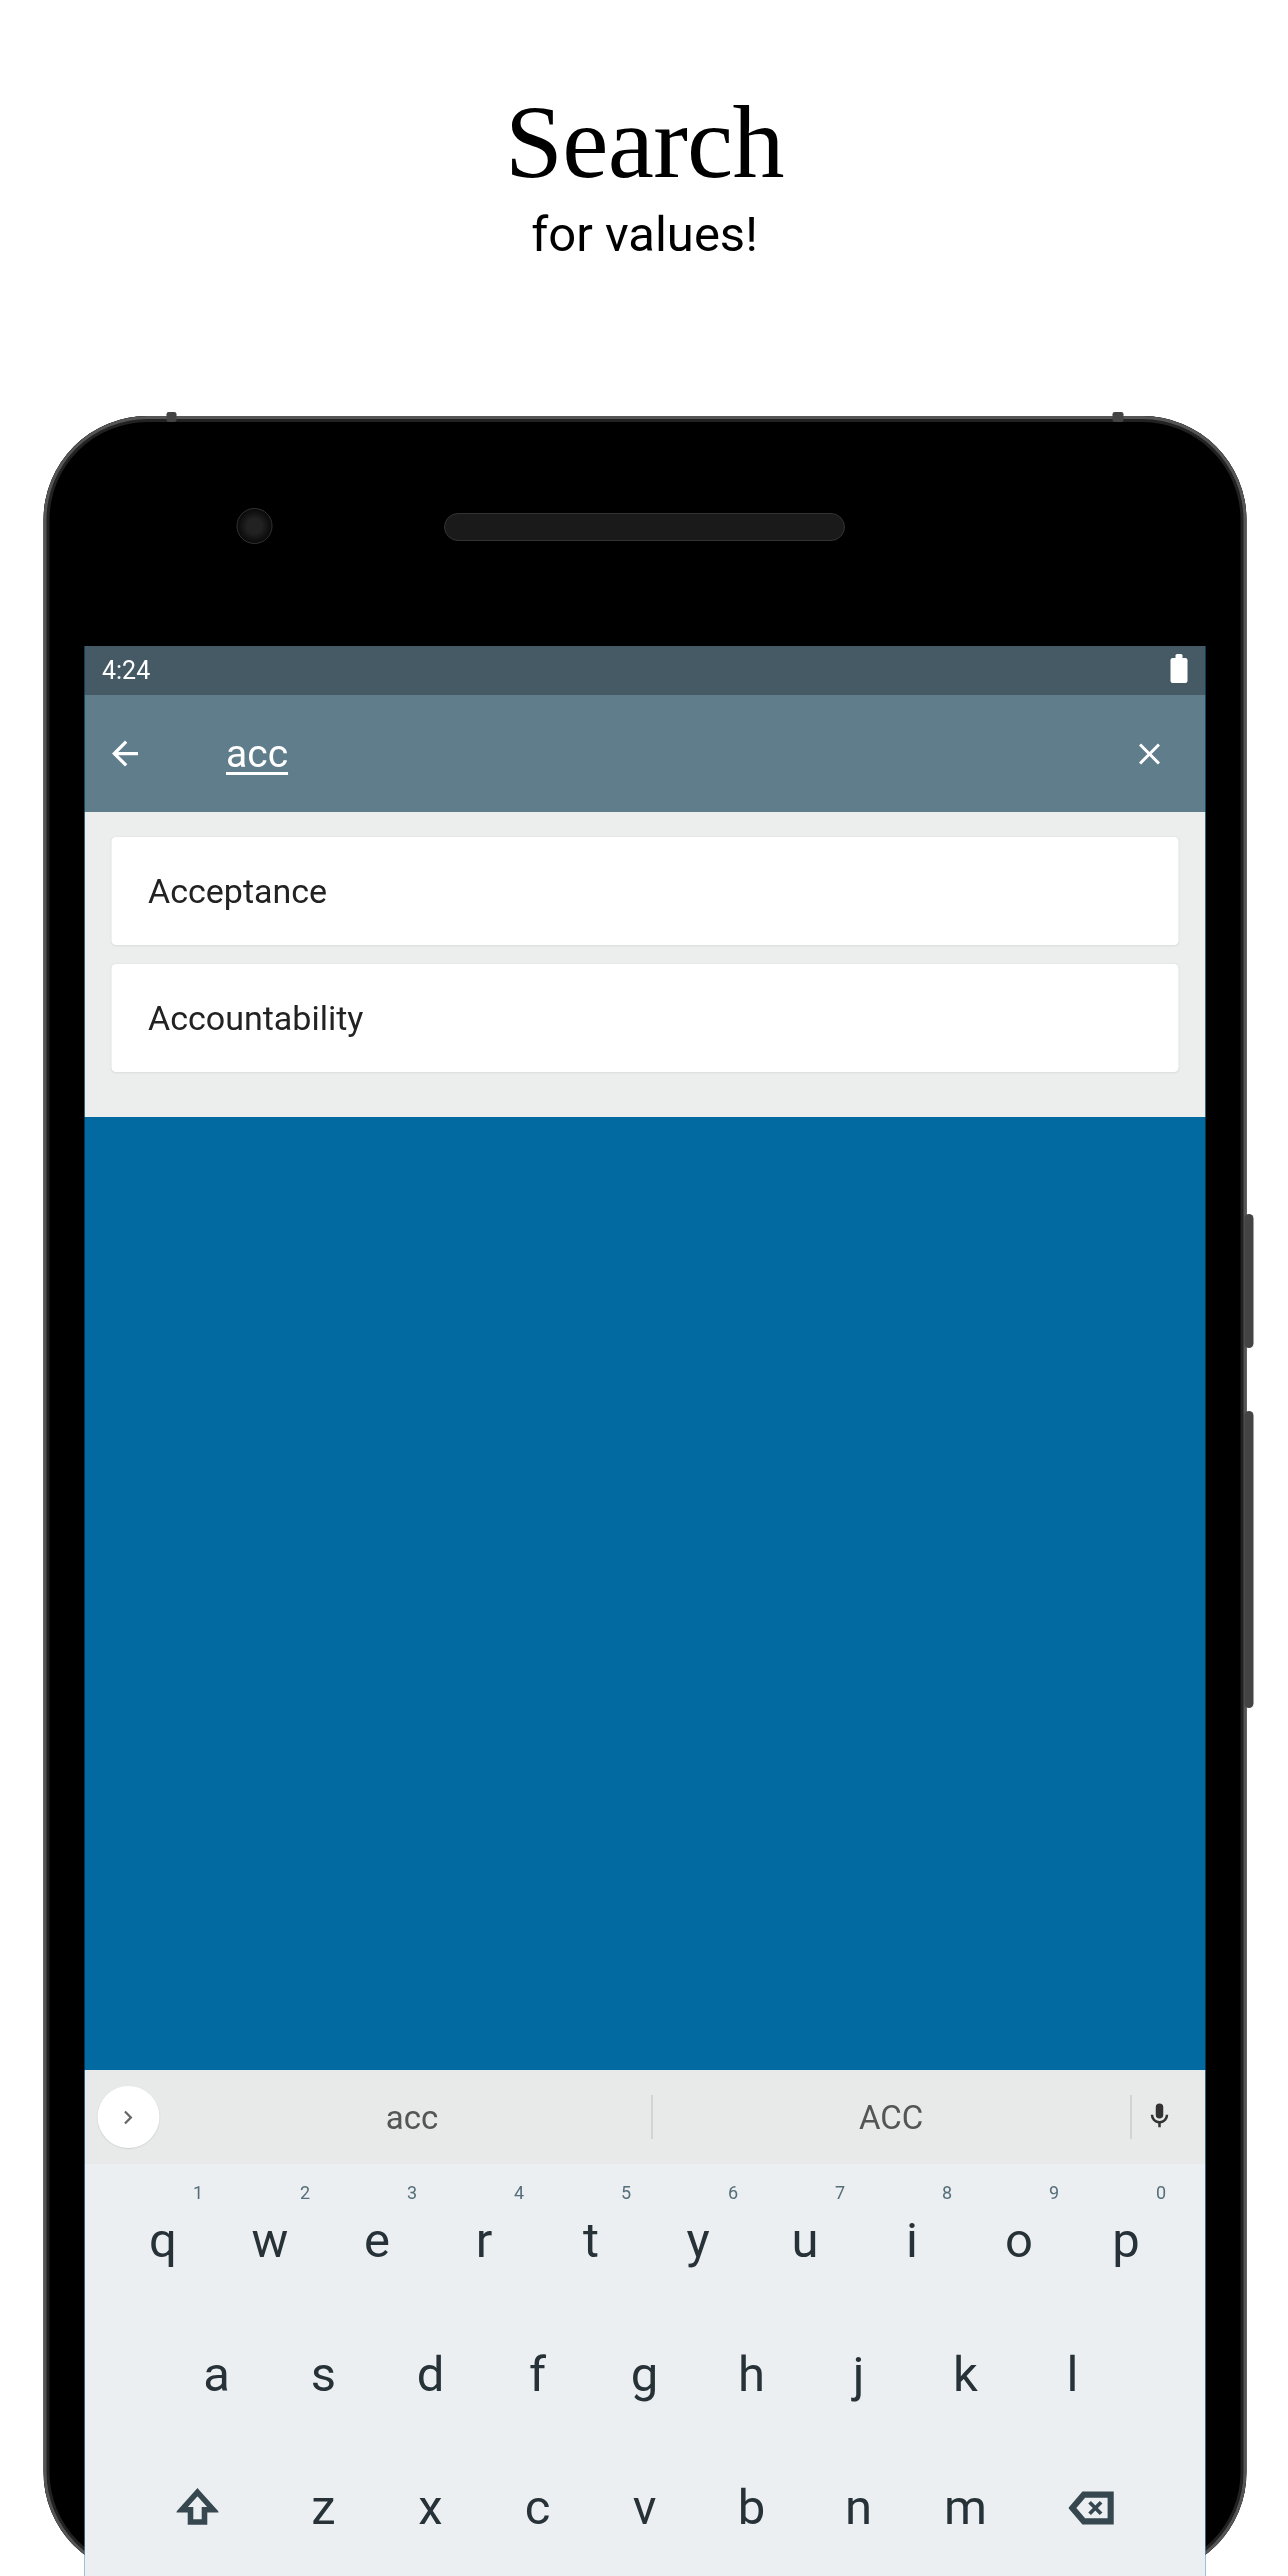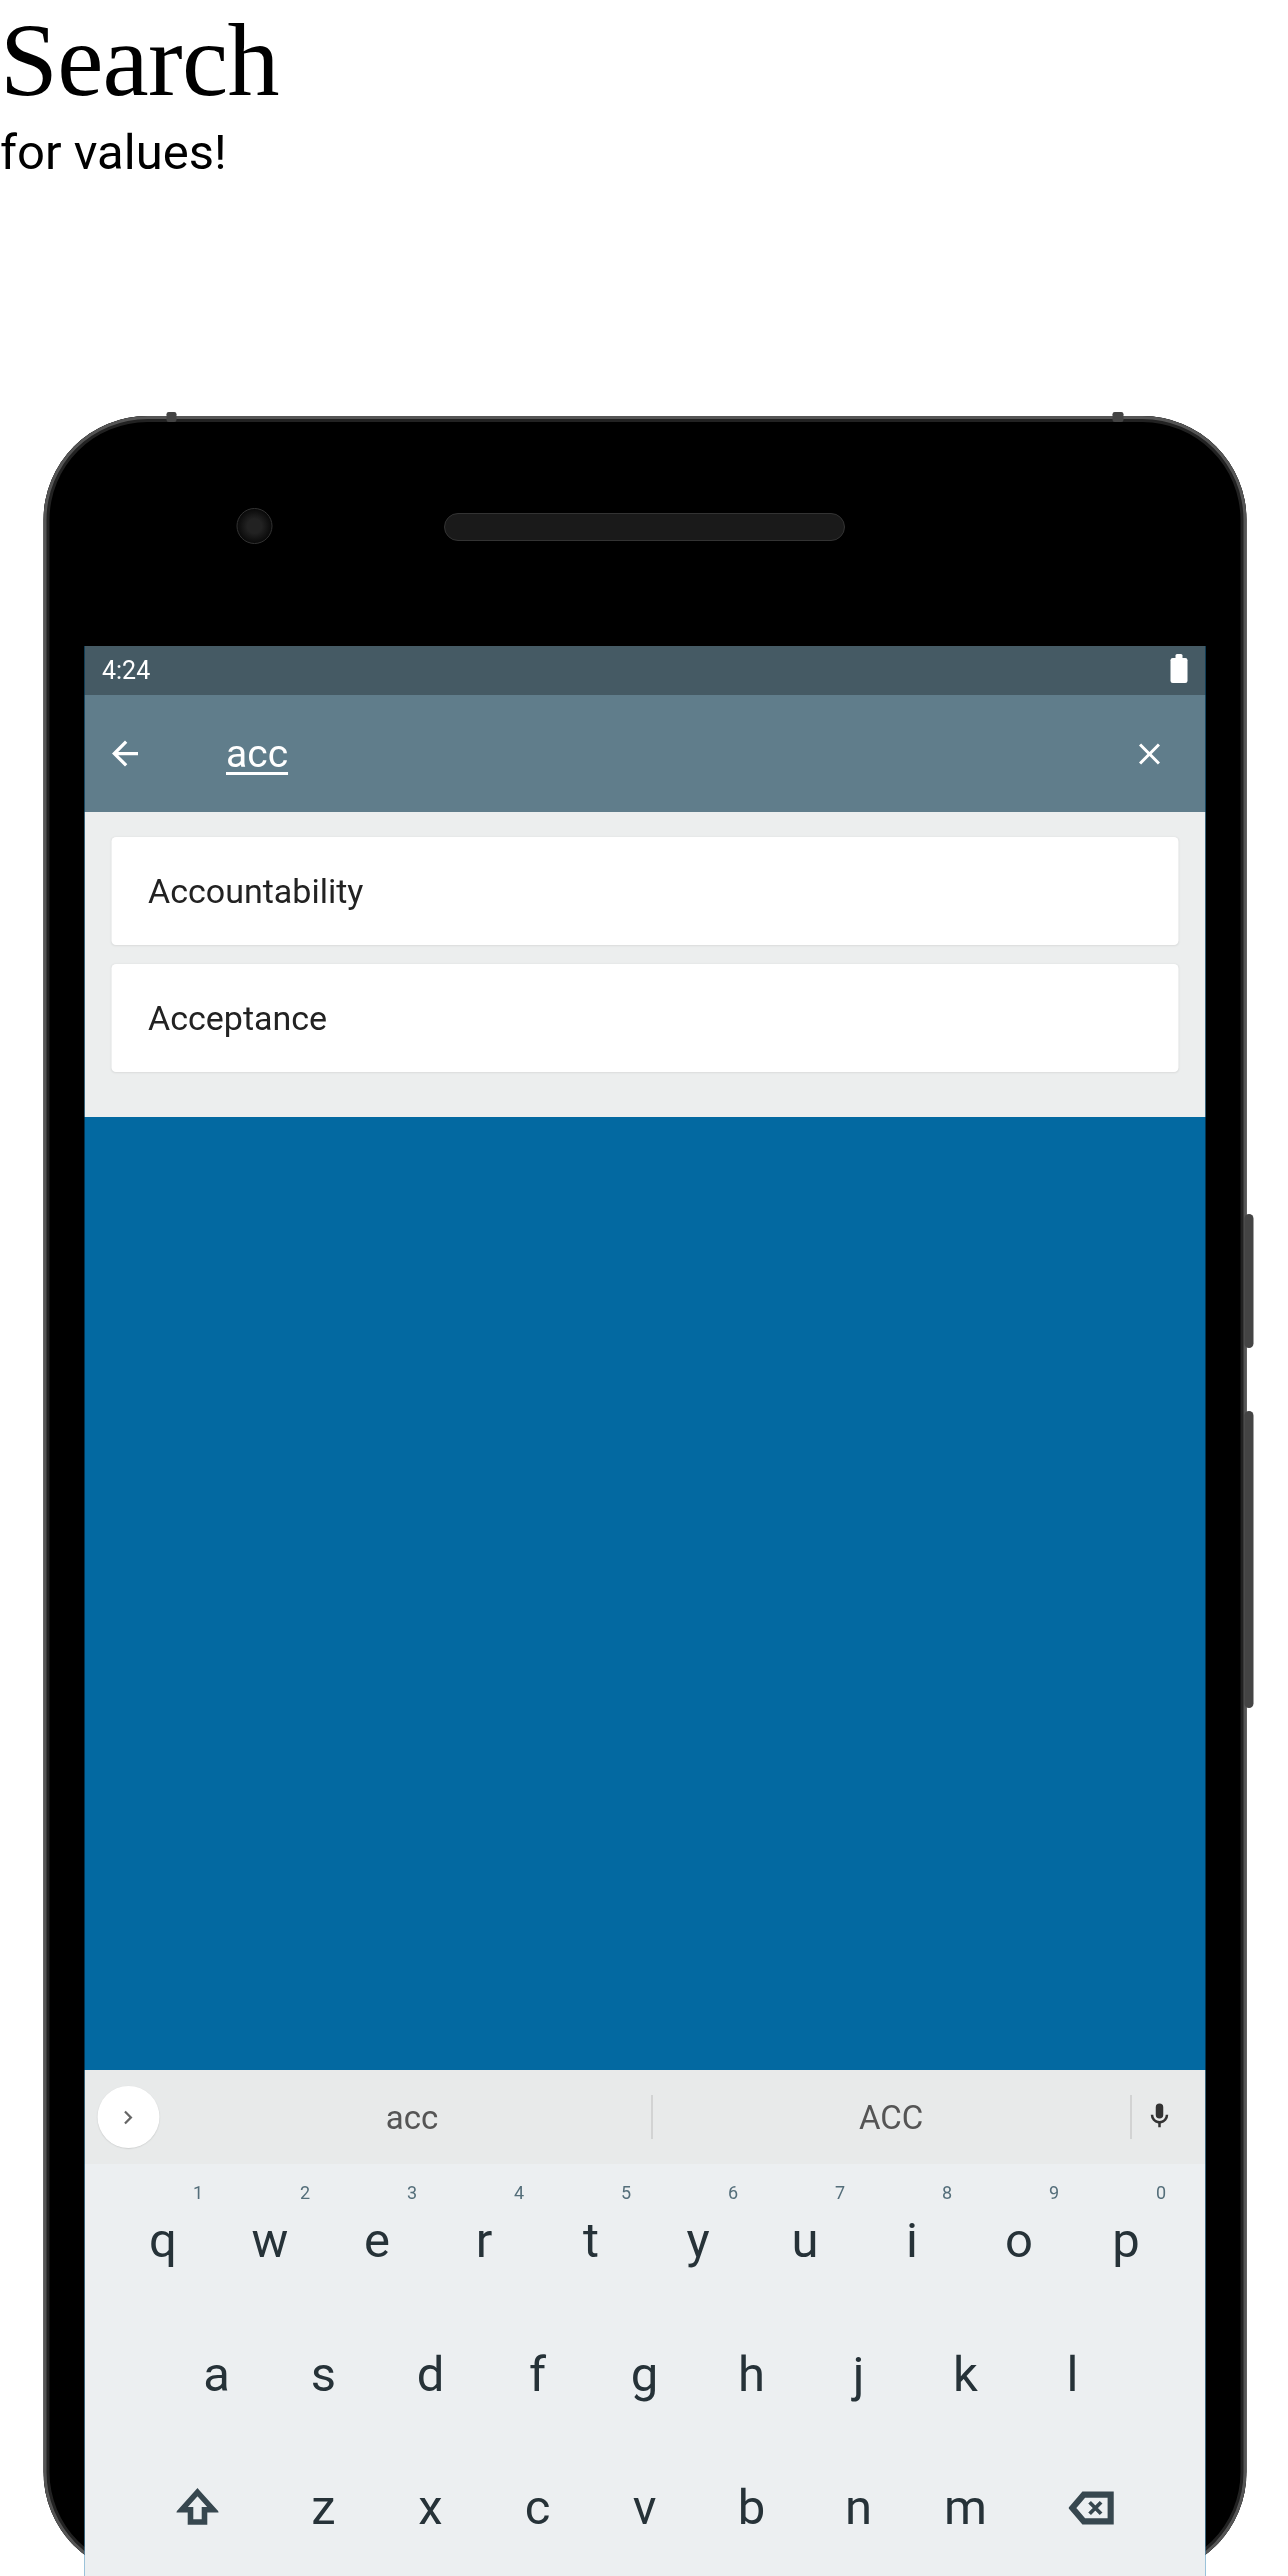--- a/index.html
+++ b/index.html
@@ -1,18 +1,18 @@
 <!DOCTYPE html>
 <html style="font-size:12px"><head>
 <meta charset="utf-8">
 <style>
   * { box-sizing: border-box; margin: 0; padding: 0; }
   html, body { width: 1289px; height: 2576px; background: #ffffff; font-family: -apple-system, BlinkMacSystemFont, "Segoe UI", Roboto, sans-serif; }
   .page { width: 1289px; height: 2576px; position: relative; }
-  .title-block { text-align: left; }
+  .title-block { text-align: center; padding-top: 82px; }
   .title { font-family: Georgia, "Times New Roman", serif; font-size: 104px; font-weight: 400; color: #000; letter-spacing: -0.7px; }
   .subtitle { font-family: -apple-system, Roboto, sans-serif; font-size: 49px; color: #000; margin-top: 5px; }
   .phone-wrap { position: absolute; left: 50%; transform: translateX(-50%); top: 416px; width: 1203px; }
   .phone-body { width: 1203px; height: 2160px; background: #000; border-radius: 104px; position: relative; box-shadow: 0 0 0 3px #555 inset, 0 0 0 6px #222 inset; }
   .side-btn { position: absolute; background: #444; }
   .side-r1 { right: -7.4px; top: 798px; width: 9px; height: 134px; border-radius: 4.5px; }
   .side-r2 { right: -7.4px; top: 995px; width: 9px; height: 297px; border-radius: 4.5px; }
   .top-notch1 { left: 123px; top: -4.5px; width: 10.4px; height: 10.4px; border-radius: 2.2px; }
   .top-notch2 { right: 123px; top: -4.5px; width: 10.4px; height: 10.4px; border-radius: 2.2px; }
   .speaker { position: absolute; left: 50%; transform: translateX(-50%); top: 97px; width: 401px; height: 28px; background: #1a1a1a; border-radius: 15px; border: 1.5px solid #333; }
@@ -95,22 +95,22 @@
           </div>
           <div class="search-text">acc</div>
           <div class="clear-icon">
             <svg viewBox="0 0 24 24" width="36" height="36">
                 <path d="M19 6.41L17.59 5 12 10.59 6.41 5 5 6.41 10.59 12 5 17.59 6.41 19 12 13.41 17.59 19 19 17.59 13.41 12z"></path>
               </svg>
           </div>
         </div>
 
         <div class="results" id="results-host">
+            <div class="result-card">Acceptance</div>
             <div class="result-card">Accountability</div>
-            <div class="result-card">Acceptance</div>
           </div>
 
         <div class="kb-area">
           <div class="suggest-bar">
             <div class="suggest-expand">
               <svg viewBox="0 0 24 24" width="27" height="27">
                   <path d="M8.59 16.59L13.17 12 8.59 7.41 10 6l6 6-6 6-1.41-1.41z"></path>
                 </svg>
             </div>
             <div class="suggest-items" id="suggest-host">

